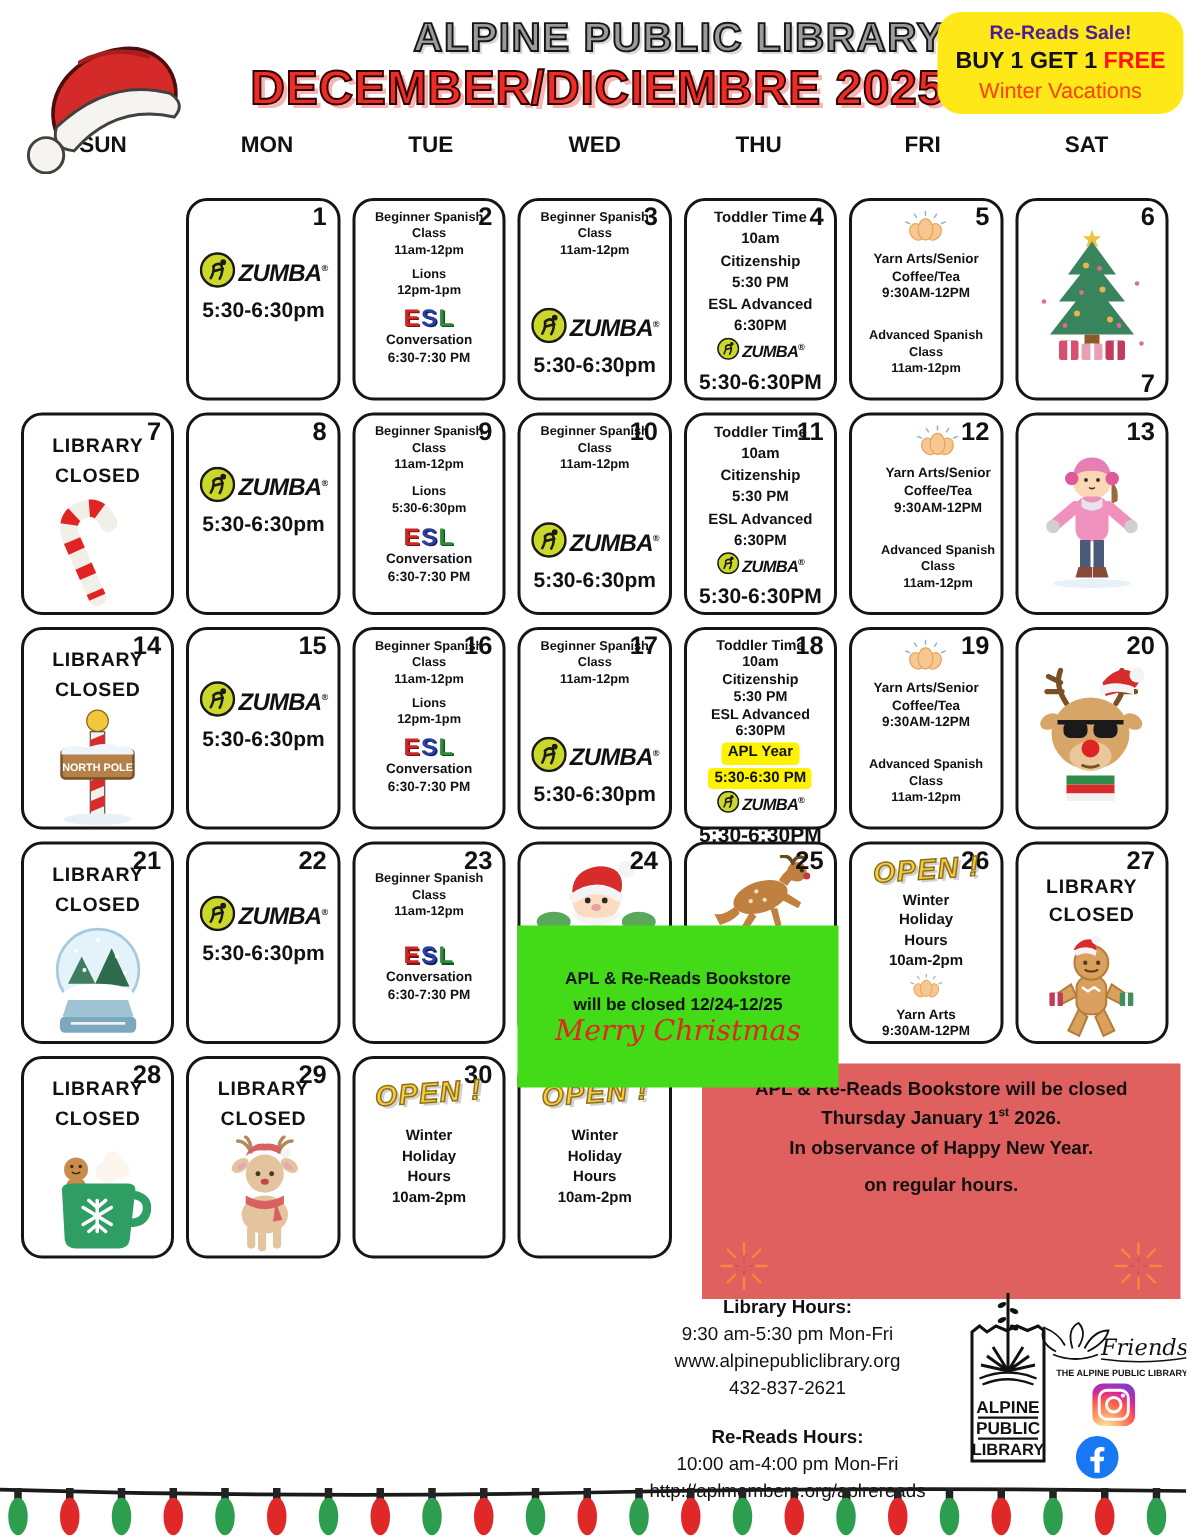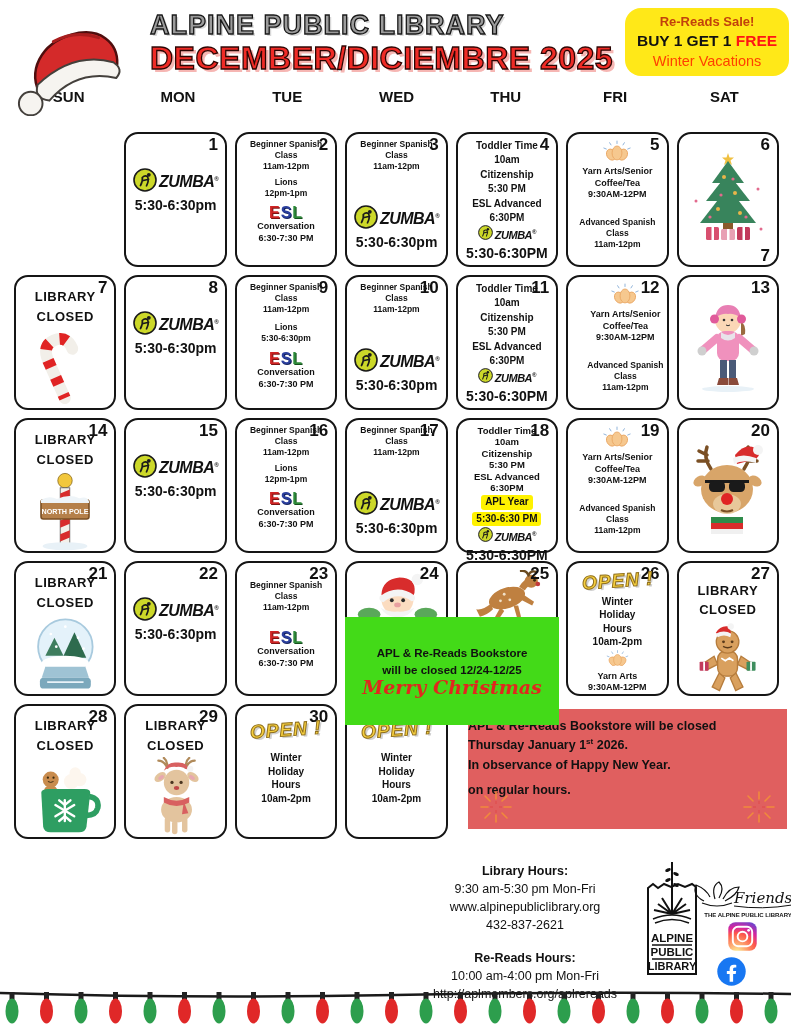--- a/index.html
+++ b/index.html
@@ -1,27 +1,27 @@
 <!DOCTYPE html>
 <html><head>
 <meta charset="utf-8">
 <style>
   html,body{margin:0;padding:0;background:#fff;}
   #canvas{position:relative;width:791px;height:1024px;background:#fff;overflow:hidden;
           font-family:"Liberation Sans",sans-serif;color:#111;}
   
-  #title-block{position:absolute;left:150px;top:12px;width:480px;text-align:left;line-height:1.02;}
+  #title-block{position:absolute;left:150px;top:12px;width:480px;text-align:right;line-height:1.02;}
   #main-title{font-size:27px;font-weight:900;letter-spacing:1px;color:#9b9b9b;
       -webkit-text-stroke:1.3px #161616;text-shadow:2px 2px 0 #d8d8d8;}
   #sub-title{font-size:32px;font-weight:900;letter-spacing:.5px;color:#ef2b26;
       -webkit-text-stroke:1.3px #2a0503;text-shadow:3px 3px 0 #f6b6b3;margin-top:2px;}
   #santa-hat{position:absolute;left:14px;top:18px;width:118px;height:96px;z-index:6;}
   #sale-badge{position:absolute;left:625px;top:8px;width:160px;background:#ffe818;border-radius:16px;
       padding:6px 2px 7px 2px;text-align:center;z-index:6;}
-  .badge-l1{font-size:13px;font-weight:800;color:#c2410c;}
+  .badge-l1{font-size:13px;font-weight:800;color:#4c1d95;}
   .badge-l2{font-size:15.5px;font-weight:700;color:#111;margin-top:3px;}
   .badge-l2 .free{color:#ff1414;}
   .badge-l3{font-size:14.5px;color:#ff4000;margin-top:3px;}
   
   #wdays{position:absolute;left:14px;top:88px;width:765px;display:grid;grid-template-columns:repeat(7,1fr);}
   #wdays span{text-align:center;font-weight:800;font-size:15px;}
   
   #grid{position:absolute;left:14px;top:132px;width:765px;display:grid;
         grid-template-columns:repeat(7,1fr);grid-auto-rows:135px;gap:8px;}
   .cell{position:relative;border:2px solid #151515;border-radius:14px;background:#fff;
@@ -49,24 +49,24 @@
   .yarn svg{width:34px;height:23px;} .yarn.sm svg{width:27px;height:18px;}
   .open{font-weight:800;font-style:italic;font-size:19px;color:#f5ce3e;
         -webkit-text-stroke:1px #8f6f1c;letter-spacing:1px;transform:rotate(-4deg);
         text-shadow:2px 2px 0 rgba(0,0,0,.18);margin-top:2px;}
   .cimg{display:flex;justify-content:center;margin-top:2px;}
   .cimg svg{height:100%;width:auto;}
   
   #xmas-banner{position:absolute;left:345px;top:617px;width:214px;height:108px;background:#43da18;z-index:4;
       display:flex;flex-direction:column;align-items:center;justify-content:center;text-align:center;}
   .xb-line{font-weight:800;font-size:11.5px;line-height:1.45;color:#111;}
-  .xb-script{font-family:"DejaVu Serif",serif;font-style:italic;font-weight:700;font-size:19px;color:#e0281e;line-height:1;}
+  .xb-script{font-family:"DejaVu Serif",serif;font-style:italic;font-weight:400;font-size:19px;color:#e0281e;line-height:1;}
   
-  #ny-notice{position:absolute;left:468px;top:709px;width:319px;height:120px;background:#e05f5f;
-      text-align:left;font-weight:700;font-size:12.5px;color:#111;padding-top:8px;box-sizing:border-box;}
+  #ny-notice{position:absolute;left:468px;top:709px;width:319px;height:157px;background:#e05f5f;
+      text-align:center;font-weight:700;font-size:12.5px;color:#111;padding-top:8px;box-sizing:border-box;}
   #ny-notice .nline{line-height:1.55;}
   #ny-notice .n3{margin-top:8px;} #ny-notice .n4{margin-top:6px;}
   #ny-notice sup{font-size:8px;}
   .fw{position:absolute;width:36px;height:36px;bottom:4px;}
   .fw.left{left:10px;} .fw.right{right:10px;}
   
   #hours{position:absolute;left:390px;top:862px;width:270px;text-align:center;font-size:12.5px;line-height:1.45;}
   #hours .hd{font-weight:800;}
   #hours .blk2{margin-top:14px;}
   #apl-logo{position:absolute;left:644px;top:858px;width:56px;height:120px;}

